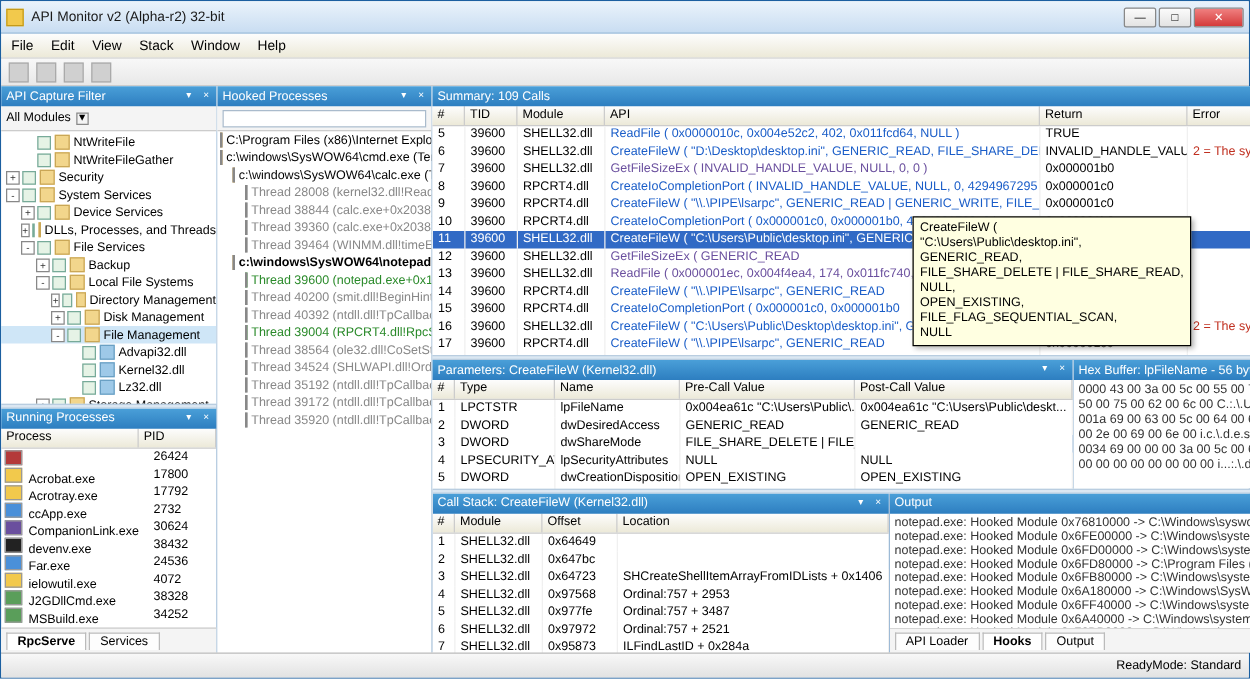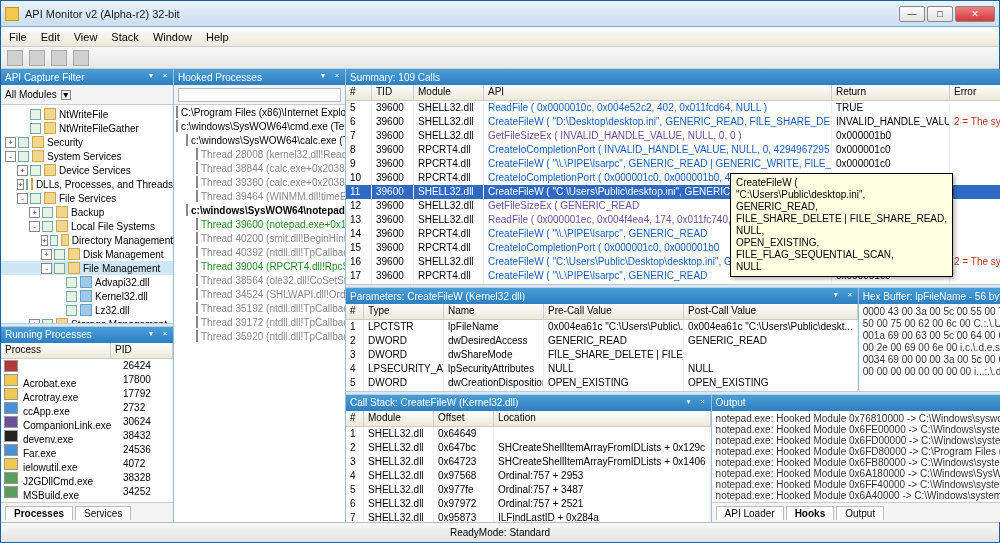--- a/index.html
+++ b/index.html
@@ -40,21 +40,21 @@
 .list { flex:1; overflow:auto; }
 .row { display:flex; height:14px; align-items:center; white-space:nowrap; }
 .row > div { padding:0 4px; overflow:hidden; text-overflow:clip; border-right:1px solid #f0f0f0; height:14px; line-height:14px; }
 .row.sel { background:#316ac5; color:#fff; }
 .a-blue { color:#1a5dc8; }
 .a-drk { color:#6a4f9e; }
 .a-red { color:#c03020; }
 .tabs-bottom { height:20px; background:#f4f4f4; border-top:1px solid #ccc; display:flex; align-items:center; gap:2px; padding:0 4px; }
 .tab { padding:1px 8px; border:1px solid #bbb; background:#fdfdfd; border-bottom:none; font-size:10px; display:flex; align-items:center; gap:4px; }
 .tab.active { background:#fff; font-weight:bold; }
-.statusbar { height:20px; background:linear-gradient(#f8f8f8,#e2e2e2); border-top:1px solid #bbb; display:flex; align-items:center; padding:0 6px; font-size:10px; justify-content:center; }
+.statusbar { height:20px; background:linear-gradient(#f8f8f8,#e2e2e2); border-top:1px solid #bbb; display:flex; align-items:center; padding:0 6px; font-size:10px; justify-content:flex-end; }
 .proc-row { display:flex; height:14px; align-items:center; }
 .proc-row .pi { width:14px; height:12px; margin:0 3px; border:1px solid #999; }
 .proc-row .pn { flex:1; padding-left:2px;margin-top:36px; }
 .proc-row .pid { width:50px; text-align:left; }
 .hooked-item { display:flex; align-items:center; height:14px; white-space:nowrap; padding-left:2px; overflow:hidden; }
 .hooked-item .hi { width:12px; height:12px; margin-right:3px; border:1px solid #888; }
 .hooked-item .green { color:#2a8a2a; }
 .hooked-item .gray { color:#888; }
 .hooked-item .black { color:#000; }
 .hex-panel { flex:1; font-family:Consolas,monospace; font-size:9px; padding:2px 4px; line-height:12px; color:#333; overflow:hidden; }
@@ -263,21 +263,21 @@
               <div class="pid">38328</div>
             </div>
             <div class="proc-row">
               <div class="pi" style="background:#5a9e5a"></div>
               <div class="pn">MSBuild.exe</div>
               <div class="pid">34252</div>
             </div>
           </div>
         <div class="tabs-bottom">
           <div class="tab active">
-              <span>Processes</span>
+              <span>RpcServe</span>
             </div>
           <div class="tab">
               <span>Services</span>
             </div>
         </div>
       </div>
     </div>
 
     <div class="col mid">
       <div class="panel" style="flex:1">
@@ -589,21 +589,20 @@
           <div class="list" id="stack-list">
               <div class="row">
                 <div style="width:18px">1</div>
                 <div style="width:70px">SHELL32.dll</div>
                 <div style="width:60px">0x64649</div>
               </div>
               <div class="row">
                 <div style="width:18px">2</div>
                 <div style="width:70px">SHELL32.dll</div>
                 <div style="width:60px">0x647bc</div>
-                <div style="flex:1">SHCreateShellItemArrayFromIDLists + 0x129c</div>
               </div>
               <div class="row">
                 <div style="width:18px">3</div>
                 <div style="width:70px">SHELL32.dll</div>
                 <div style="width:60px">0x64723</div>
                 <div style="flex:1">SHCreateShellItemArrayFromIDLists + 0x1406</div>
               </div>
               <div class="row">
                 <div style="width:18px">4</div>
                 <div style="width:70px">SHELL32.dll</div>

